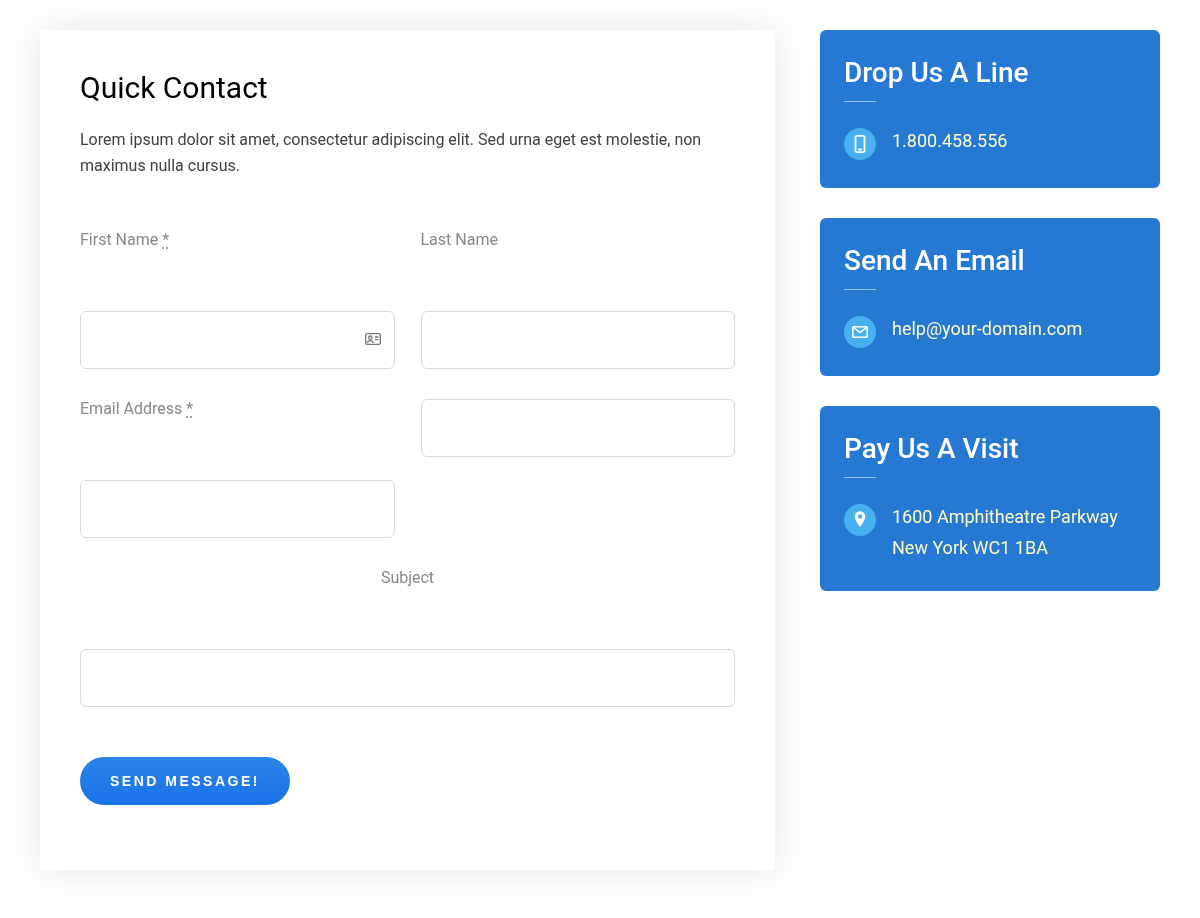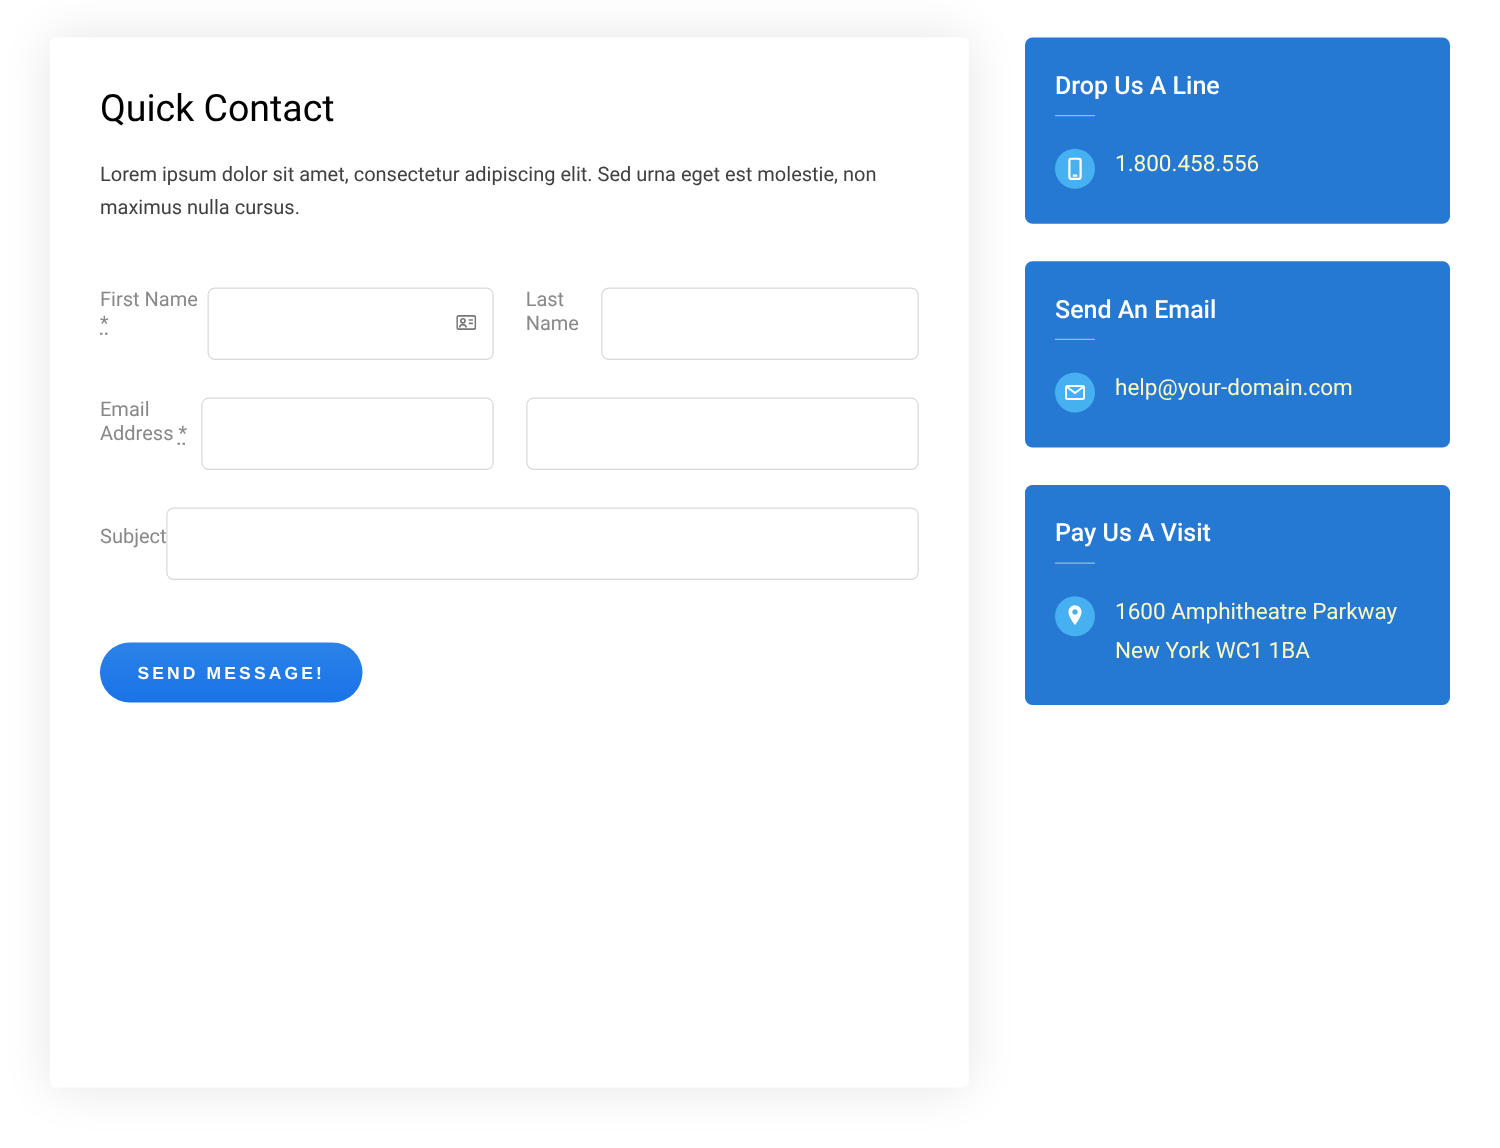--- a/index.html
+++ b/index.html
@@ -40,21 +40,22 @@
       margin-bottom: 52px;
     }
     .form-row {
       display: flex;
       gap: 26px;
       margin-bottom: 30px;
     }
     .form-group {
       flex: 1;
       display: flex;
-      flex-direction: row;
+      flex-direction: column;
+      gap: 48px;
     }
     .form-group.full {
       width: 100%;
       align-items: center;
     }
     .form-label {
       font-size: 16px;
       color: #888888;
       margin-bottom: 14px;
     }
@@ -112,21 +113,21 @@
       flex-direction: column;
       gap: 30px;
     }
     .info-card {
       background: #2679d3;
       color: #ffffff;
       border-radius: 6px;
       padding: 26px 24px 28px 24px;
     }
     .info-title {
-      font-size: 20px;
+      font-size: 28px;
       font-weight: 500;
       margin-bottom: 12px;
     }
     .info-divider {
       width: 32px;
       height: 1px;
       background: rgba(255,255,255,0.5);
       margin-bottom: 24px;
       border: none;
     }

